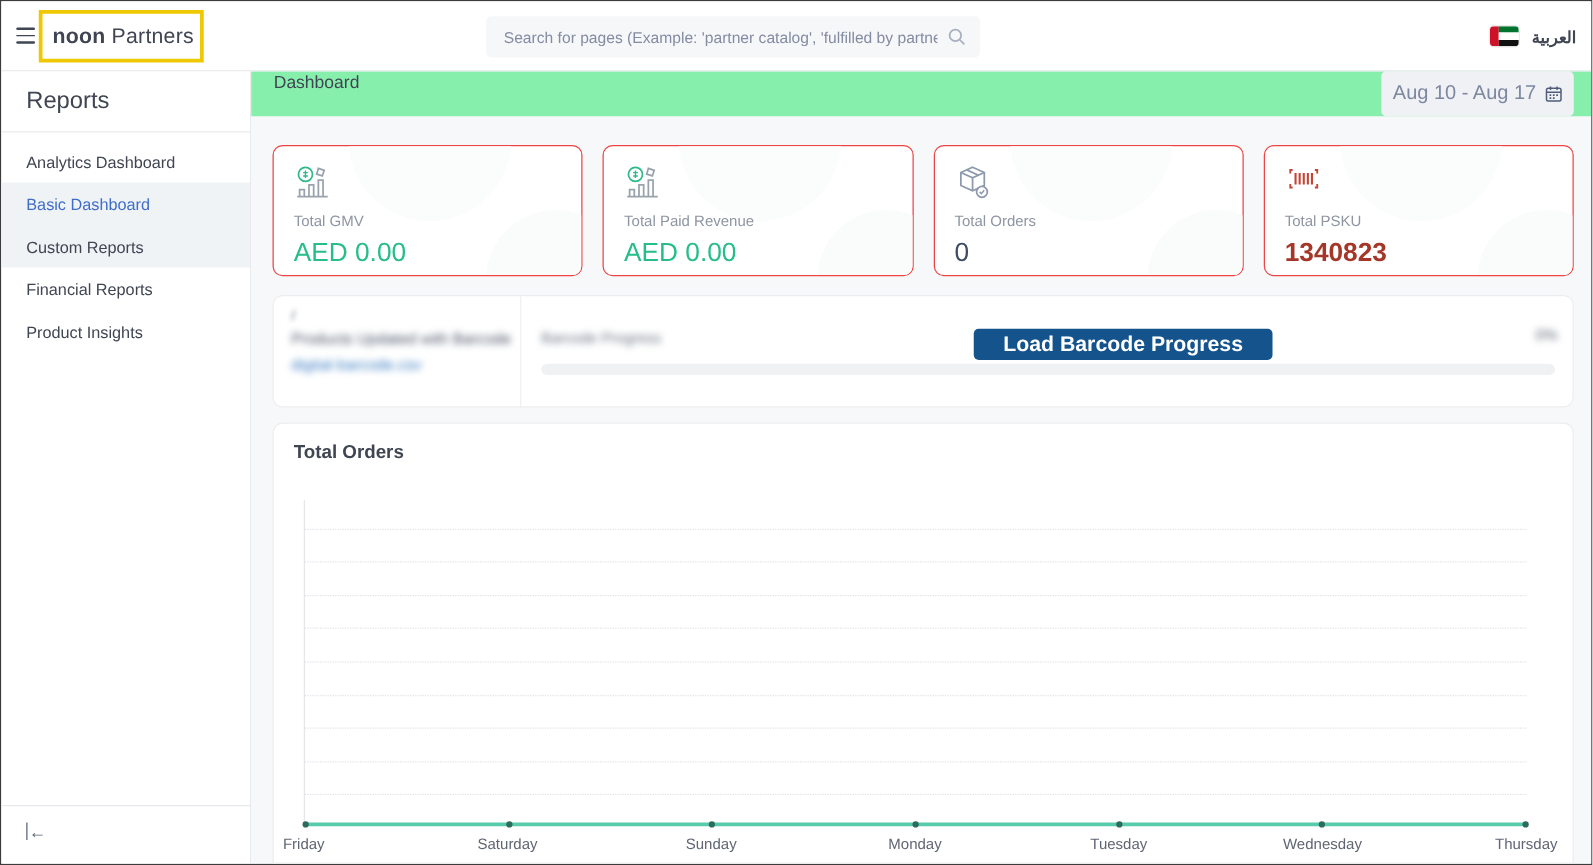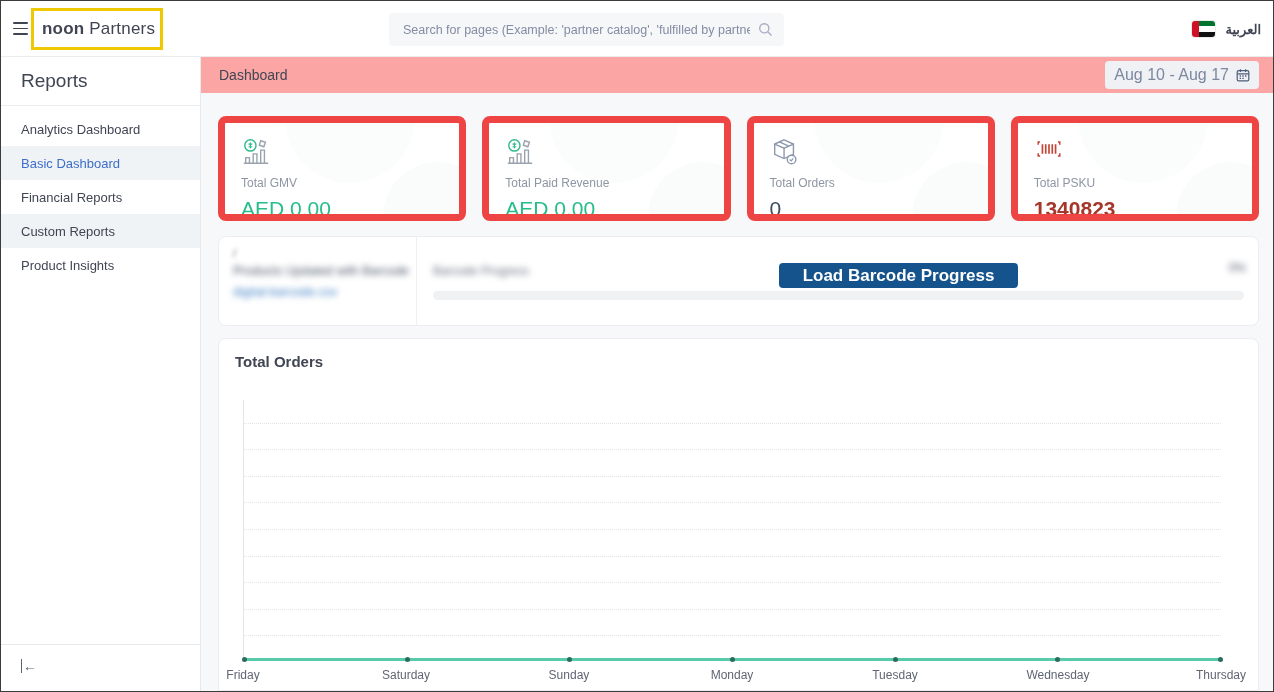--- a/index.html
+++ b/index.html
@@ -30,29 +30,29 @@
   .sidebar { width:200px; flex:0 0 200px; background:#fff; border-right:1px solid #e8e9ed; display:flex; flex-direction:column; }
   .sidebar-title { padding:13px 20px; font-size:19px; font-weight:400; color:#3f4552; border-bottom:1px solid #ebecef; }
   .nav { padding-top:6px; display:flex; flex-direction:column; }
   .nav-item { height:34px; display:flex; align-items:center; padding:0 20px; font-size:13px; color:#404553; cursor:pointer; }
   .nav-item.bg { background:#eff3f6; }
   .nav-item.active { color:#3f6dc9; }
   .sidebar-footer { margin-top:auto; border-top:1px solid #e8e9ed; padding:12px 20px 16px; }
   .collapse-icon { font-size:14px; color:#5c6575; border-left:1.5px solid #5c6575; padding-left:1px; cursor:pointer; line-height:1; display:inline-block; }
 
   .main { flex:1; background:#f7f8f9; display:flex; flex-direction:column; min-width:0; }
-  .main-header { height:36px; flex:0 0 36px; background:#fca5a5; display:flex; align-items:center; justify-content:space-between; padding:0 14px 0 18px; }
+  .main-header { height:36px; flex:0 0 36px; background:#86efac; display:flex; justify-content:space-between; padding:0 14px 0 18px; }
   .page-title { font-size:14px; font-weight:500; color:#404553; }
   .date-pill { background:#f0f1f4; border-radius:4px; padding:5px 9px; display:flex; align-items:center; gap:7px; font-size:16px; color:#7c87a0; cursor:pointer; }
 
   .content { flex:1; min-height:0; padding:23px 14px 0 17px; display:flex; flex-direction:column; }
 
   
   .cards-row { display:flex; gap:16px; }
-  .stat-card { flex:1; height:105px; background:#fff; border:7px solid #ef4444; border-radius:8px; padding:14px 16px; position:relative; overflow:hidden; }
+  .stat-card { flex:1; height:105px; background:#fff; border:1px solid #ef4444; border-radius:8px; padding:14px 16px; position:relative; overflow:hidden; }
   .stat-card::after { content:""; position:absolute; right:-34px; bottom:-58px; width:110px; height:110px; border-radius:50%; background:#fafbfb; }
   .stat-card::before { content:""; position:absolute; left:60px; top:-70px; width:130px; height:130px; border-radius:50%; background:#fbfcfc; }
   .stat-icon { height:30px; display:flex; align-items:flex-start; position:relative; z-index:1; }
   .stat-label { margin-top:9px; font-size:12px; color:#8e95a3; position:relative; z-index:1; }
   .stat-value { margin-top:7px; font-size:21px; font-weight:500; position:relative; z-index:1; }
   .stat-value.green { color:#26bd8b; }
   .stat-value.dark { color:#404c63; }
   .stat-value.red { color:#a5372a; font-weight:600; }
 
   
@@ -121,25 +121,25 @@
 
     <div class="sidebar">
       <div class="sidebar-title">Reports</div>
       <div class="nav">
         <div class="nav-item">
             <span>Analytics Dashboard</span>
           </div>
         <div class="nav-item bg active">
             <span>Basic Dashboard</span>
           </div>
+        <div class="nav-item bg">
+            <span>Custom Reports</span>
+          </div>
         <div class="nav-item">
             <span>Financial Reports</span>
-          </div>
-        <div class="nav-item bg">
-            <span>Custom Reports</span>
           </div>
         <div class="nav-item">
             <span>Product Insights</span>
           </div>
       </div>
       <div class="sidebar-footer">
         <span class="collapse-icon">←</span>
       </div>
     </div>
 

